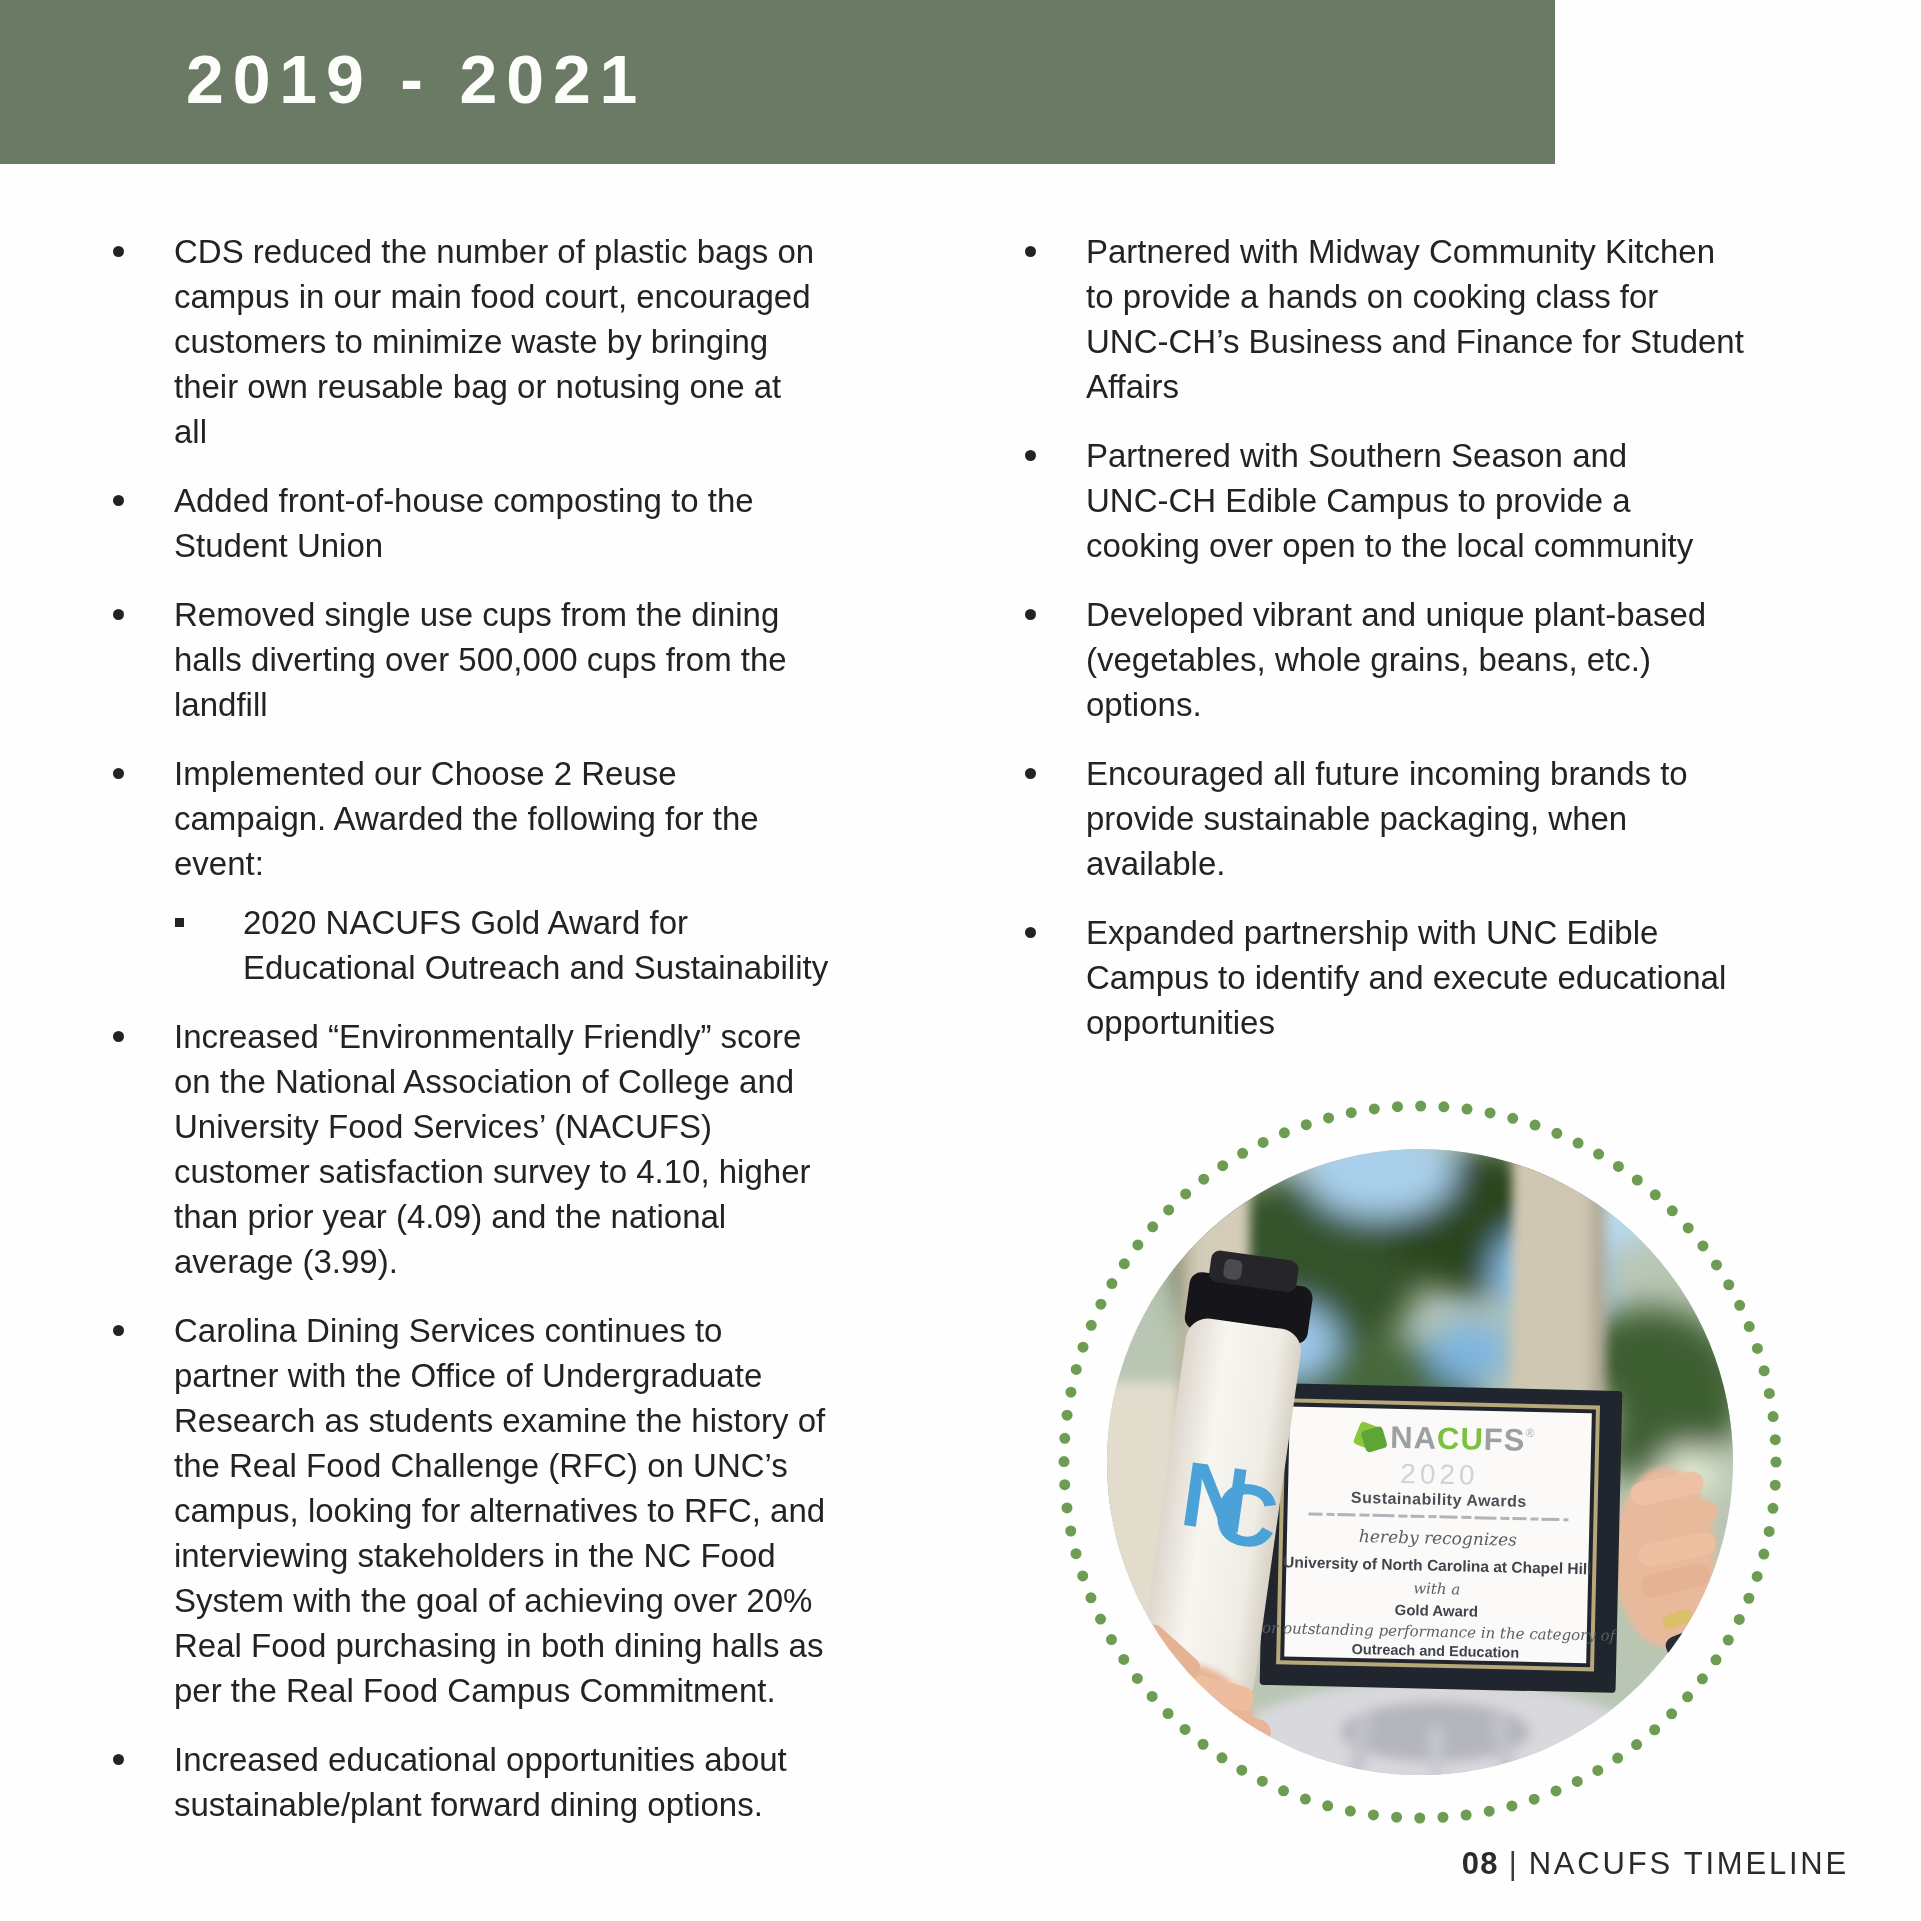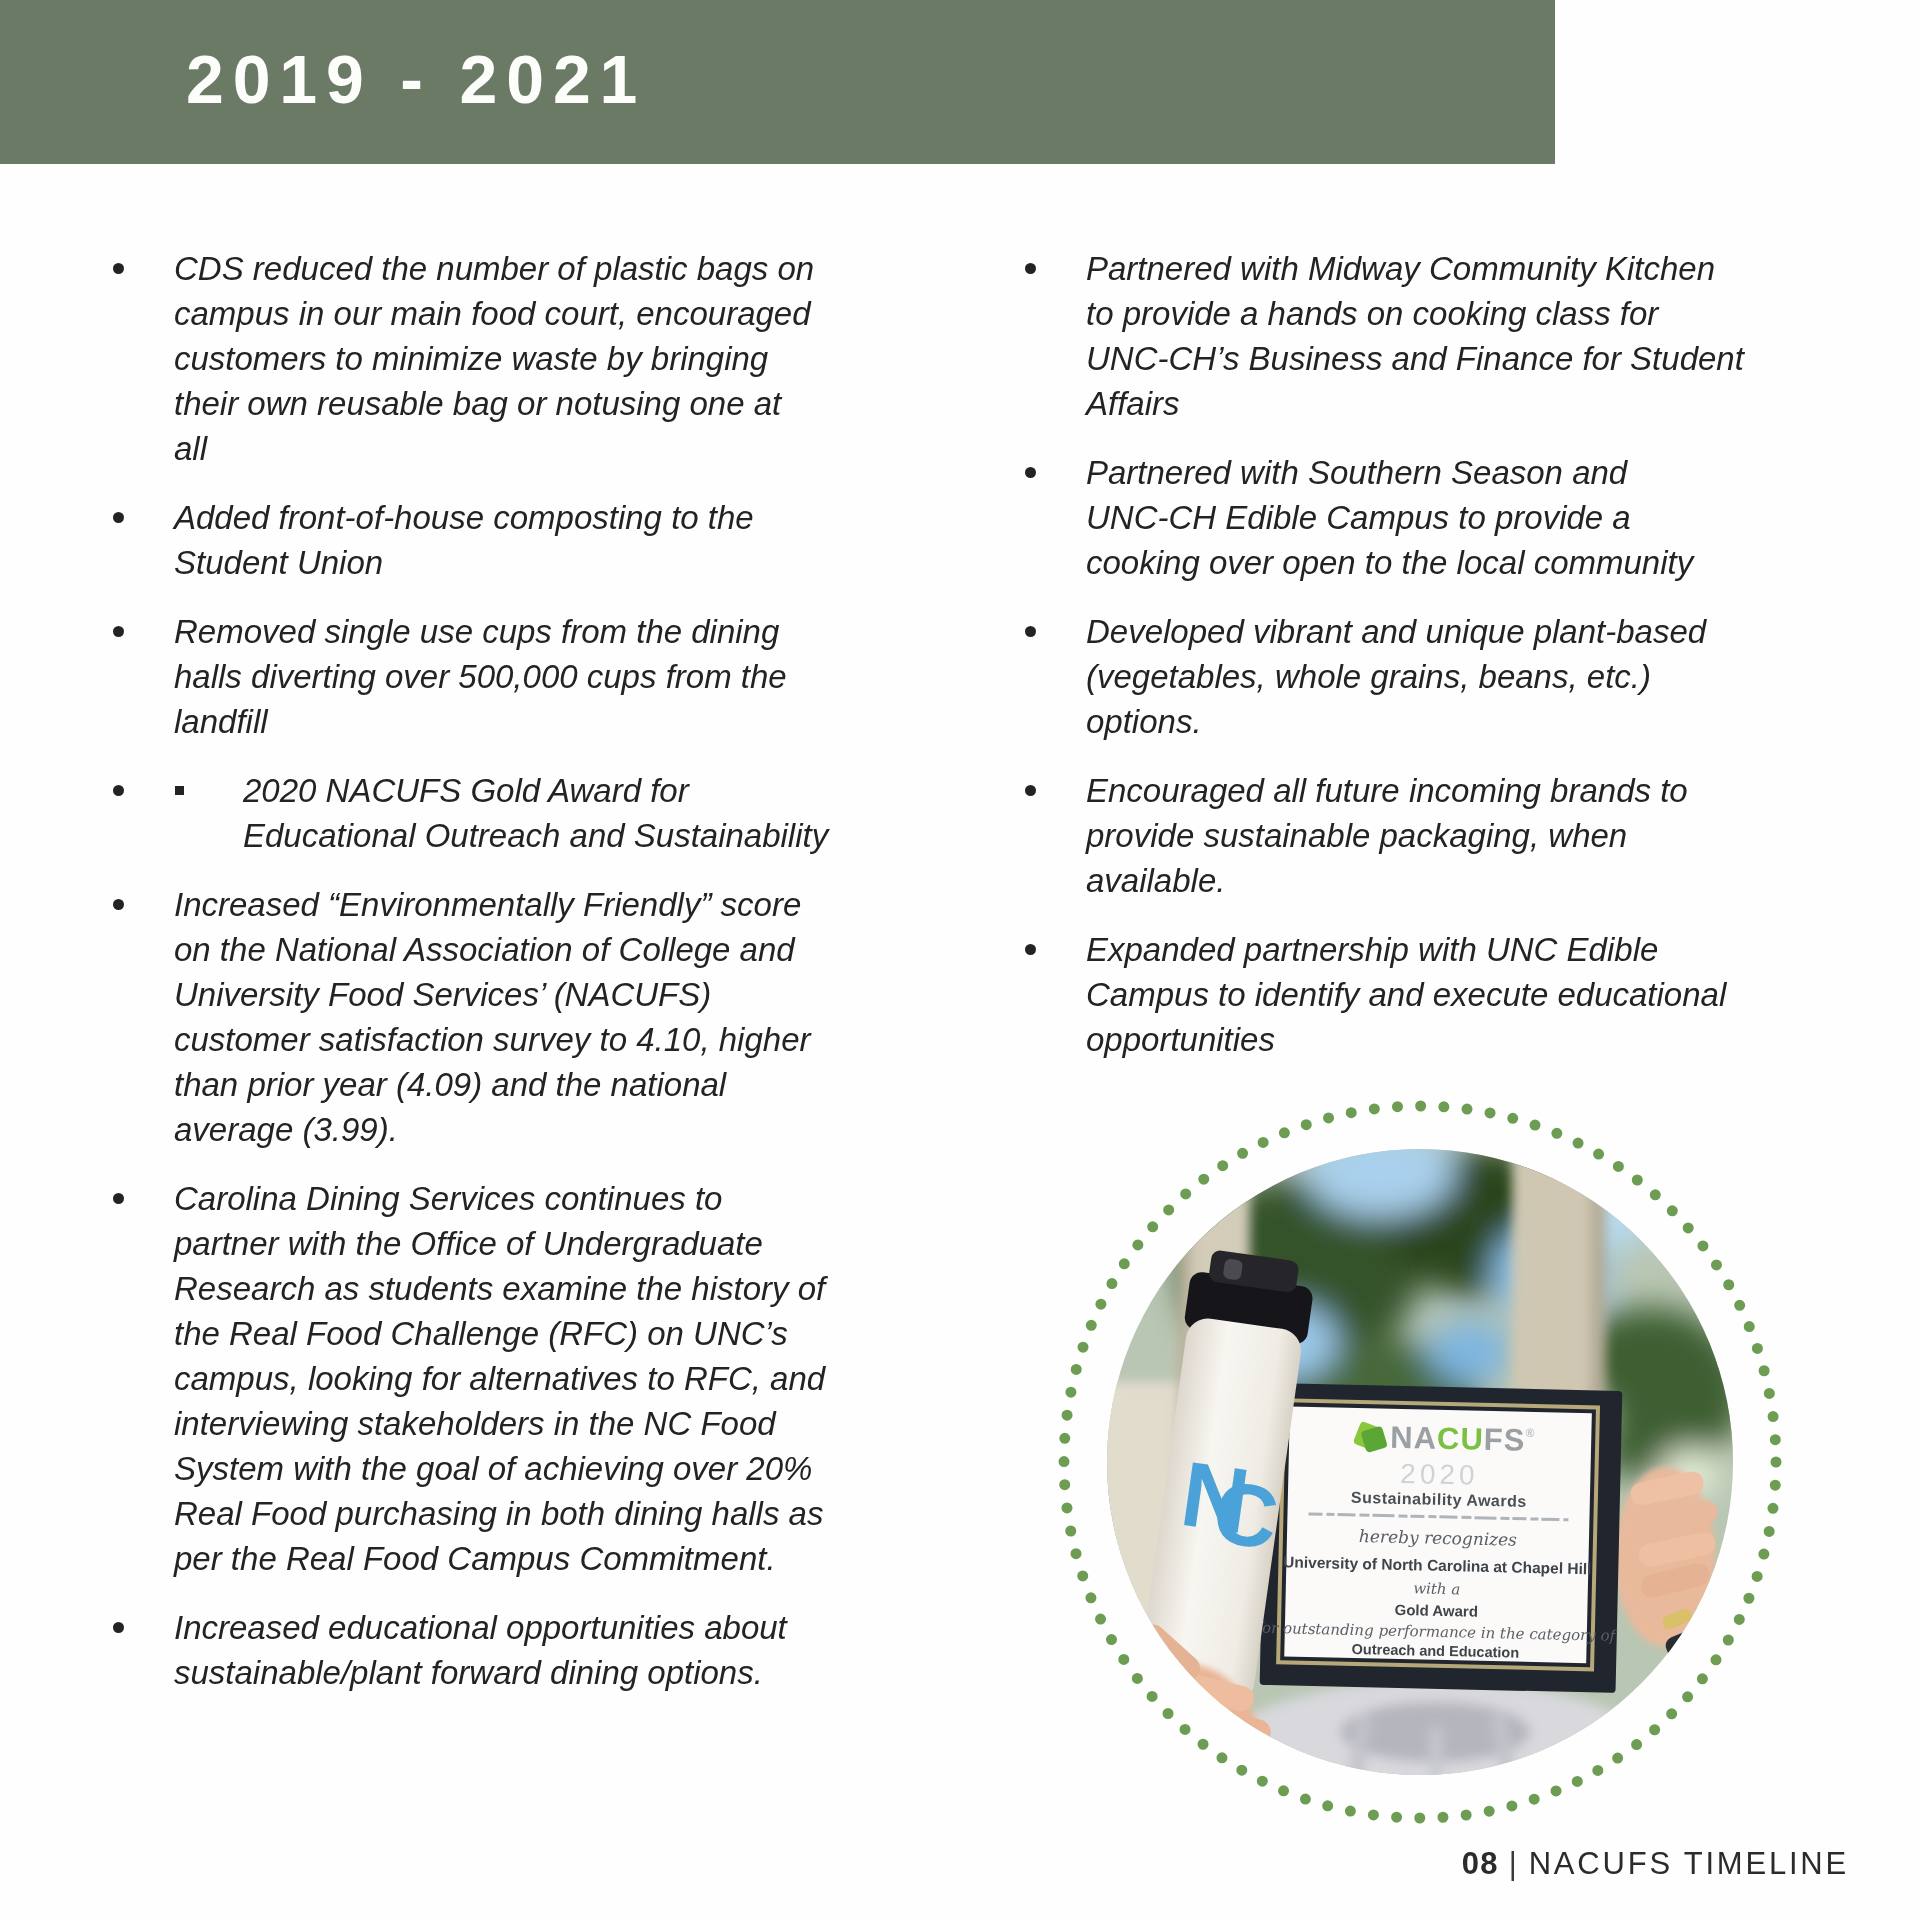--- a/index.html
+++ b/index.html
@@ -20,21 +20,21 @@
   }
   .header-title {
     position: absolute; left: 186px; top: 40px;
     font-size: 68px; font-weight: 700;
     letter-spacing: 0.13em;
     color: #fdfdfb;
     white-space: nowrap;
   }
 
   
-  .col { position: absolute; top: 246px; font-style: italic; }
+  .col { position: absolute; top: 229px; }
   .col-left  { left: 111px;  width: 812px; }
   .col-right { left: 1023px; width: 850px; }
 
   ul.blist { list-style: none; margin: 0; padding: 0; }
   ul.blist > li {
     position: relative;
     padding-left: 63px;
     margin-bottom: 24px;
     font-size: 33px;
     line-height: 45px;
@@ -102,20 +102,23 @@
 Student Union</span>
     </li>
     <li>
       <span class="dot"></span>
       <span class="itext">Removed single use cups from the dining
 halls diverting over 500,000 cups from the
 landfill</span>
     </li>
     <li>
       <span class="dot"></span>
+      <span class="itext">Implemented our Choose 2 Reuse
+campaign. Awarded the following for the
+event:</span>
       <div class="sub-item">
         <span class="sq"></span>
         <span class="itext">2020 NACUFS Gold Award for
 Educational Outreach and Sustainability</span>
       </div>
     </li>
     <li style="">
       <span class="dot"></span>
       <span class="itext">Increased “Environmentally Friendly” score
 on the National Association of College and

